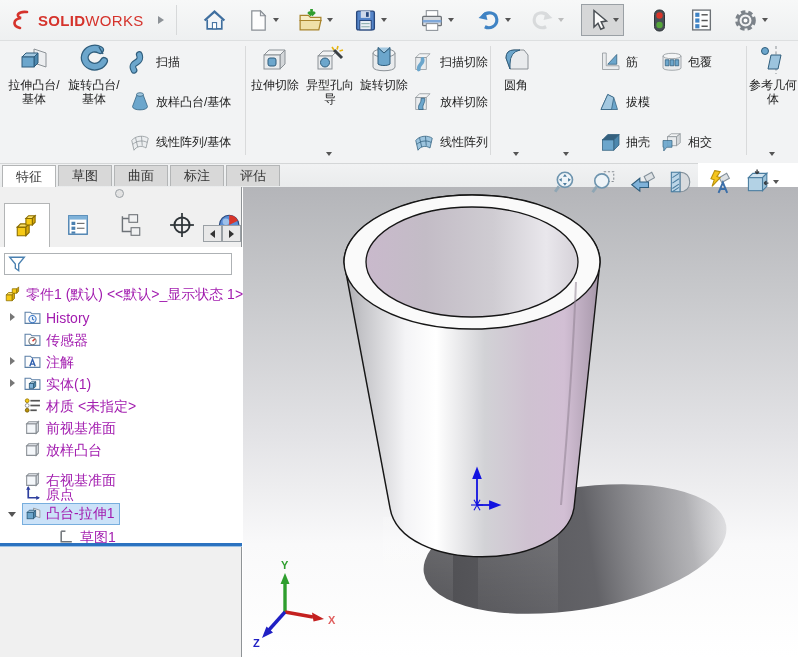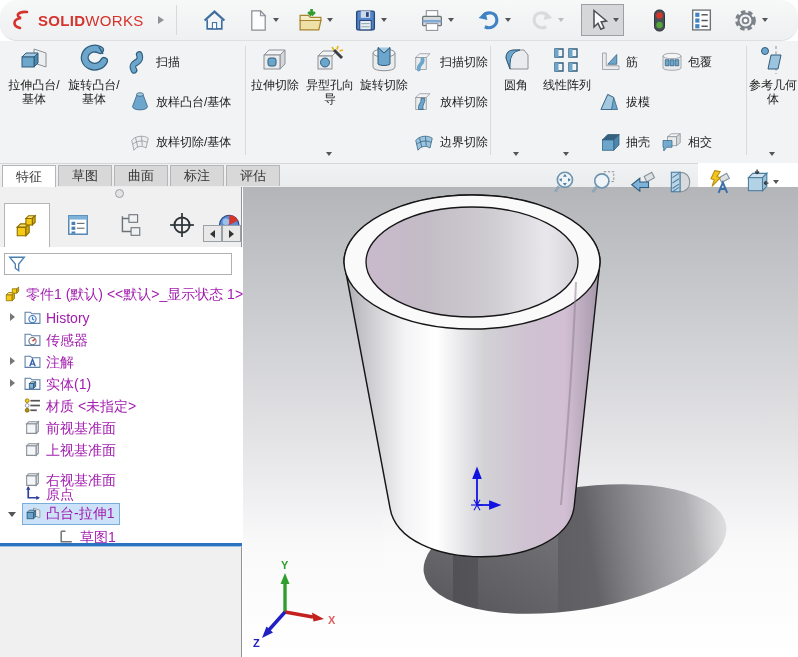--- a/index.html
+++ b/index.html
@@ -6,21 +6,21 @@
   body{width:798px;height:657px;position:relative;overflow:hidden;background:#fff;
        font-family:"Liberation Sans","DejaVu Sans",sans-serif;font-size:12px;color:#222;
        -webkit-font-smoothing:antialiased;}
   svg{display:block}
   .caret{width:0;height:0;border-left:3.5px solid transparent;border-right:3.5px solid transparent;
          border-top:4px solid #555;display:inline-block;vertical-align:middle;}
   .caret.dis{opacity:.35}
   
   .topbar{position:absolute;left:0;top:0;width:798px;height:40px;
           background:linear-gradient(#f7f8f8,#eef0f1);border-bottom:1px solid #dddfe0;
-          display:flex;align-items:center;border-radius:17px;}
+          display:flex;align-items:center;}
   .brand{display:flex;align-items:center;margin-left:10px;}
   .b-bold{color:#d5332c;font-weight:bold;font-size:15px;letter-spacing:.3px;margin-left:4px;}
   .b-rest{color:#d5332c;font-weight:normal;font-size:15px;letter-spacing:.3px;}
   .flyout{width:0;height:0;border-top:4.5px solid transparent;border-bottom:4.5px solid transparent;
           border-left:6px solid #8d9297;margin-left:14px;}
   .tb-sep{width:1px;height:30px;background:#d7d9da;margin:0 10px 0 12px;}
   .qbtn{display:flex;align-items:center;padding:2px;border:1px solid transparent;}
   .qbtn .caret{margin-left:3px;}
   .qbtn.pressed{background:#d6d7d8;border:1px solid #9aa0a5;padding:2px 4px;}
   
@@ -208,21 +208,21 @@
         <path d="M12 6 h8 l6 16 c0 6 -20 6 -20 0 Z" fill="#6ca6cc" stroke="#2f5d7c"></path>
         <ellipse cx="16" cy="6" rx="4.6" ry="2.4" fill="#a3c8e0" stroke="#2f5d7c"></ellipse>
       </svg>
       <span class="slab">放样凸台/基体</span>
     </div>
     <div class="smallbtn">
       <svg width="24" height="24" viewBox="0 0 32 32">
         <path d="M5 14 C10 7 22 7 27 11 L24 24 C18 20 11 22 8 27 Z" fill="#eceef0" stroke="#8b9196"></path>
         <path d="M10 10 L13 23 M18 8.5 L19 21 M6.5 19 C12 14 20 13.5 25.5 16.5" fill="none" stroke="#8b9196"></path>
       </svg>
-      <span class="slab">放样切除/基体</span>
+      <span class="slab">线性阵列/基体</span>
     </div>
   </div>
 
   <div class="rib-sep" style="left:245px"></div>
 
   <div class="bigbtn" style="left:302px;width:56px">
     <svg width="32" height="32" viewBox="0 0 32 32">
       <path d="M4 12 l5 -5 h14 l-5 5 Z" fill="#f2f3f4" stroke="#8b9196"></path>
       <rect x="4" y="12" width="14" height="13" fill="#e9ebed" stroke="#8b9196"></rect>
       <circle cx="11" cy="18.5" r="4.5" fill="#6ca6cc" stroke="#2f5d7c"></circle>
@@ -264,42 +264,32 @@
         <rect x="5" y="10" width="14" height="16" fill="#e9ebed" stroke="#8b9196"></rect>
         <path d="M9 26 C7 19 13 18 12 11 h5 c1 7 -4 8 -2 15 Z" fill="#6ca6cc" stroke="#2f5d7c"></path>
       </svg>
       <span class="slab">放样切除</span>
     </div>
     <div class="smallbtn">
       <svg width="24" height="24" viewBox="0 0 32 32">
         <path d="M5 14 C10 7 22 7 27 11 L24 24 C18 20 11 22 8 27 Z" fill="#9cc4de" stroke="#2f5d7c"></path>
         <path d="M10 10 L13 23 M18 8.5 L19 21 M6.5 19 C12 14 20 13.5 25.5 16.5" fill="none" stroke="#2f5d7c"></path>
       </svg>
-      <span class="slab">边界切除</span>
+      <span class="slab">线性阵列</span>
     </div>
   </div>
 
   <div class="rib-sep" style="left:490px"></div>
 
   <div class="bigbtn" style="left:493px;width:46px">
     <svg width="32" height="32" viewBox="0 0 32 32">
       <path d="M6 14 Q6 6 14 6 L24 6 L28 11 L28 25 L10 25 Z" fill="#e9ebed" stroke="#8b9196"></path>
       <path d="M6 14 Q6 6 14 6 L20 6 Q10 8 10 20 L10 25 Z" fill="#6ca6cc" stroke="#2f5d7c"></path>
     </svg>
     <div class="blab">圆角</div>
-  </div>
-  <div class="bigbtn" style="left:540px;width:54px">
-    <svg width="32" height="32" viewBox="0 0 32 32">
-      <path d="M4 5 h8 v8 h-8 Z M18 5 h8 v8 h-8 Z M4 19 h8 v8 h-8 Z M18 19 h8 v8 h-8 Z" fill="none" stroke="#2f5d7c" stroke-width="1.4"></path>
-      <rect x="4" y="5" width="3.5" height="8" fill="#6ca6cc"></rect>
-        <rect x="18" y="5" width="3.5" height="8" fill="#6ca6cc"></rect>
-      <rect x="4" y="19" width="3.5" height="8" fill="#6ca6cc"></rect>
-        <rect x="18" y="19" width="3.5" height="8" fill="#6ca6cc"></rect>
-    </svg>
-    <div class="blab">线性阵列</div>
   </div>
   <div class="smallcol" style="left:598px;width:60px">
     <div class="smallbtn">
       <svg width="24" height="24" viewBox="0 0 32 32">
         <path d="M6 4 h5 v17 h17 v5 H6 Z" fill="#e9ebed" stroke="#8b9196"></path>
         <path d="M13 19 L25 6 L25 19 Z" fill="#6ca6cc" stroke="#2f5d7c"></path>
       </svg>
       <span class="slab">筋</span>
     </div>
     <div class="smallbtn">
@@ -556,21 +546,21 @@
       </svg>
       <span class="tlabel" style="left:46px">前视基准面</span>
     </div>
 
     <div class="trow" style="top:192px">
       <svg class="ticon" style="left:24px" width="17" height="17" viewBox="0 0 16 16">
         <path d="M2.5 4.5 h9 v9 h-9 Z" fill="#f4f7fa" stroke="#8a9096"></path>
         <path d="M11.5 4.5 l2 -2 v9 l-2 2 Z" fill="#e1e6ea" stroke="#8a9096"></path>
         <path d="M2.5 4.5 l2 -2 h9 l-2 2 Z" fill="#eef1f4" stroke="#8a9096"></path>
       </svg>
-      <span class="tlabel" style="left:46px">上视基准面</span>
+      <span class="tlabel" style="left:46px">放样凸台</span>
     </div>
 
     <div class="trow" style="top:222px">
       <svg class="ticon" style="left:24px" width="17" height="17" viewBox="0 0 16 16">
         <path d="M2.5 4.5 h9 v9 h-9 Z" fill="#f4f7fa" stroke="#8a9096"></path>
         <path d="M11.5 4.5 l2 -2 v9 l-2 2 Z" fill="#e1e6ea" stroke="#8a9096"></path>
         <path d="M2.5 4.5 l2 -2 h9 l-2 2 Z" fill="#eef1f4" stroke="#8a9096"></path>
       </svg>
       <span class="tlabel" style="left:46px">右视基准面</span>
     </div>

